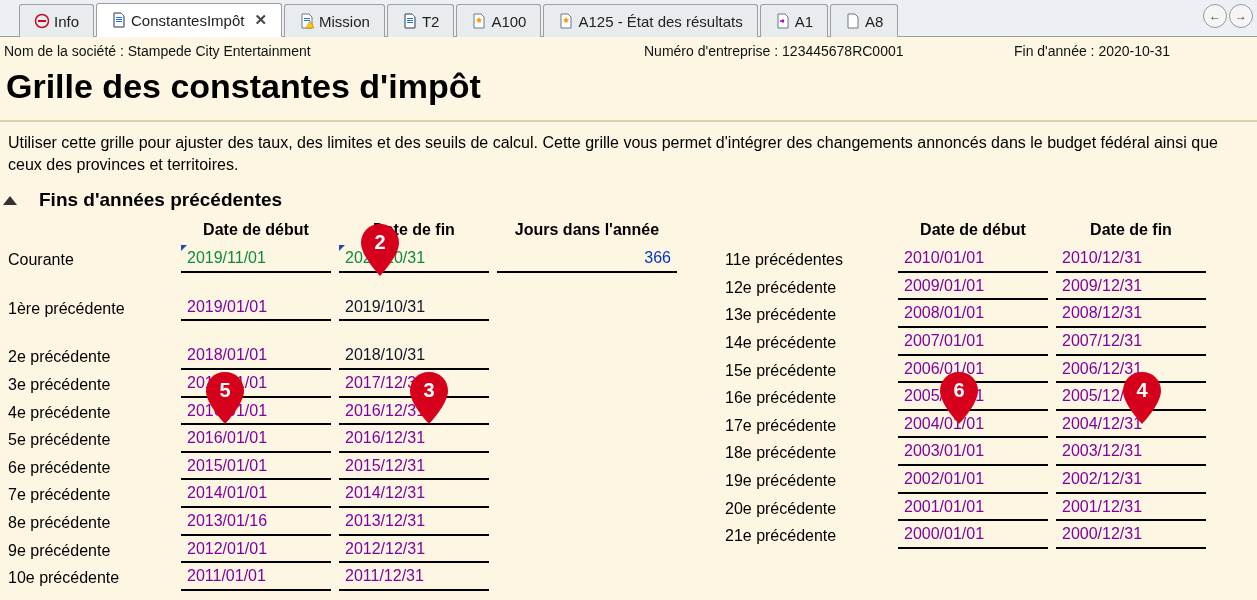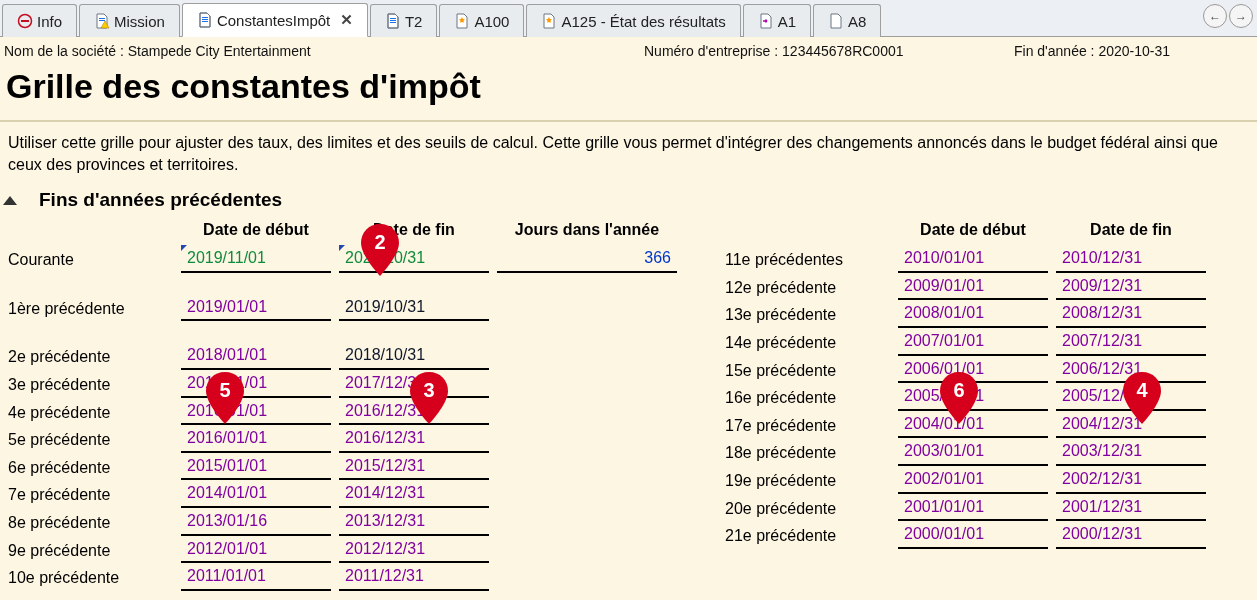--- a/index.html
+++ b/index.html
@@ -10,21 +10,21 @@
     --link-purple: #8000a0;
     --link-green: #0f8b3c;
     --link-blue: #0037c7;
     --marker-red: #d6001c;
     --cell-border: #000000;
     --icon-blue: #1a73e8;
   }
   html,body { margin:0; padding:0; font-family: Arial, Helvetica, sans-serif; font-size:15px; color:#000; }
   body { width:1257px; background:var(--bg); }
   
-  .tabbar { display:flex; align-items:flex-end; background:#eceff3; border-bottom:1px solid var(--tab-border); height:36px; padding-left:2px; position:relative; }
+  .tabbar { display:flex; align-items:flex-end; background:#eceff3; border-bottom:1px solid var(--tab-border); height:36px; padding-left:19px; position:relative; }
   .tab { display:flex; align-items:center; gap:4px; height:32px; padding:0 14px; border:1px solid var(--tab-border); border-bottom:none; border-top-left-radius:3px; border-top-right-radius:3px; margin-right:2px; background:#e8ecef; font-size:15px; color:#222; cursor:pointer; position:relative; top:1px; }
   .tab.active { background:var(--active-tab-bg); top:1px; z-index:2; border-bottom:1px solid var(--active-tab-bg); }
   .tab .close { margin-left:6px; font-weight:bold; color:#444; cursor:pointer; }
   .tab-ico { width:16px; height:16px; display:inline-block; }
   .nav-arrows { position:absolute; right:4px; top:4px; display:flex; gap:2px; }
   .nav-btn { width:22px; height:22px; border:1px solid #999; border-radius:50%; background:#f5f5f5; display:flex; align-items:center; justify-content:center; font-size:12px; cursor:pointer; color:#444;}
   
   .info-row { display:flex; justify-content:flex-start; gap:0; padding:6px 4px 0 4px; font-size:14px; color:#111; }
   .info-row .left { flex:0 0 640px; }
   .info-row .mid { flex:0 0 370px; }
@@ -61,39 +61,39 @@
 <body>
 
 <div class="tabbar" id="tabbar">
   <div class="tab">
       <span class="tab-ico"><svg width="16" height="16" viewBox="0 0 16 16">
           <circle cx="8" cy="8" r="6.5" fill="none" stroke="#c40d22" stroke-width="1.5"></circle>
           <rect x="4" y="7" width="8" height="2" fill="#c40d22"></rect>
         </svg></span>
       <span>Info</span>
     </div>
-    <div class="tab">
-      <span class="tab-ico"><svg width="16" height="16" viewBox="0 0 16 16">
-          <path d="M3 1h7l3 3v11H3z" fill="#fff" stroke="#6b7785"></path>
-          <rect x="5" y="5" width="6" height="1" fill="#1a73e8"></rect>
-          <rect x="5" y="7" width="6" height="1" fill="#1a73e8"></rect>
-          <path d="M11 8l4 7H7z" fill="#ffcc00" stroke="#b38600" stroke-width="0.6"></path>
-        </svg></span>
-      <span>Mission</span>
-    </div>
     <div class="tab active">
       <span class="tab-ico"><svg width="16" height="16" viewBox="0 0 16 16">
           <path d="M3 1h7l3 3v11H3z" fill="#fff" stroke="#6b7785"></path>
           <path d="M3 1h7l3 3v11H3z" fill="none" stroke="#6b7785"></path>
           <rect x="5" y="5" width="6" height="1" fill="#1a73e8"></rect>
           <rect x="5" y="7" width="6" height="1" fill="#1a73e8"></rect>
           <rect x="5" y="9" width="6" height="1" fill="#1a73e8"></rect>
         </svg></span>
       <span>ConstantesImpôt</span>
       <span class="close">✕</span>
+    </div>
+    <div class="tab">
+      <span class="tab-ico"><svg width="16" height="16" viewBox="0 0 16 16">
+          <path d="M3 1h7l3 3v11H3z" fill="#fff" stroke="#6b7785"></path>
+          <rect x="5" y="5" width="6" height="1" fill="#1a73e8"></rect>
+          <rect x="5" y="7" width="6" height="1" fill="#1a73e8"></rect>
+          <path d="M11 8l4 7H7z" fill="#ffcc00" stroke="#b38600" stroke-width="0.6"></path>
+        </svg></span>
+      <span>Mission</span>
     </div>
     <div class="tab">
       <span class="tab-ico"><svg width="16" height="16" viewBox="0 0 16 16">
           <path d="M3 1h7l3 3v11H3z" fill="#fff" stroke="#6b7785"></path>
           <path d="M3 1h7l3 3v11H3z" fill="none" stroke="#6b7785"></path>
           <rect x="5" y="5" width="6" height="1" fill="#1a73e8"></rect>
           <rect x="5" y="7" width="6" height="1" fill="#1a73e8"></rect>
           <rect x="5" y="9" width="6" height="1" fill="#1a73e8"></rect>
         </svg></span>
       <span>T2</span>

